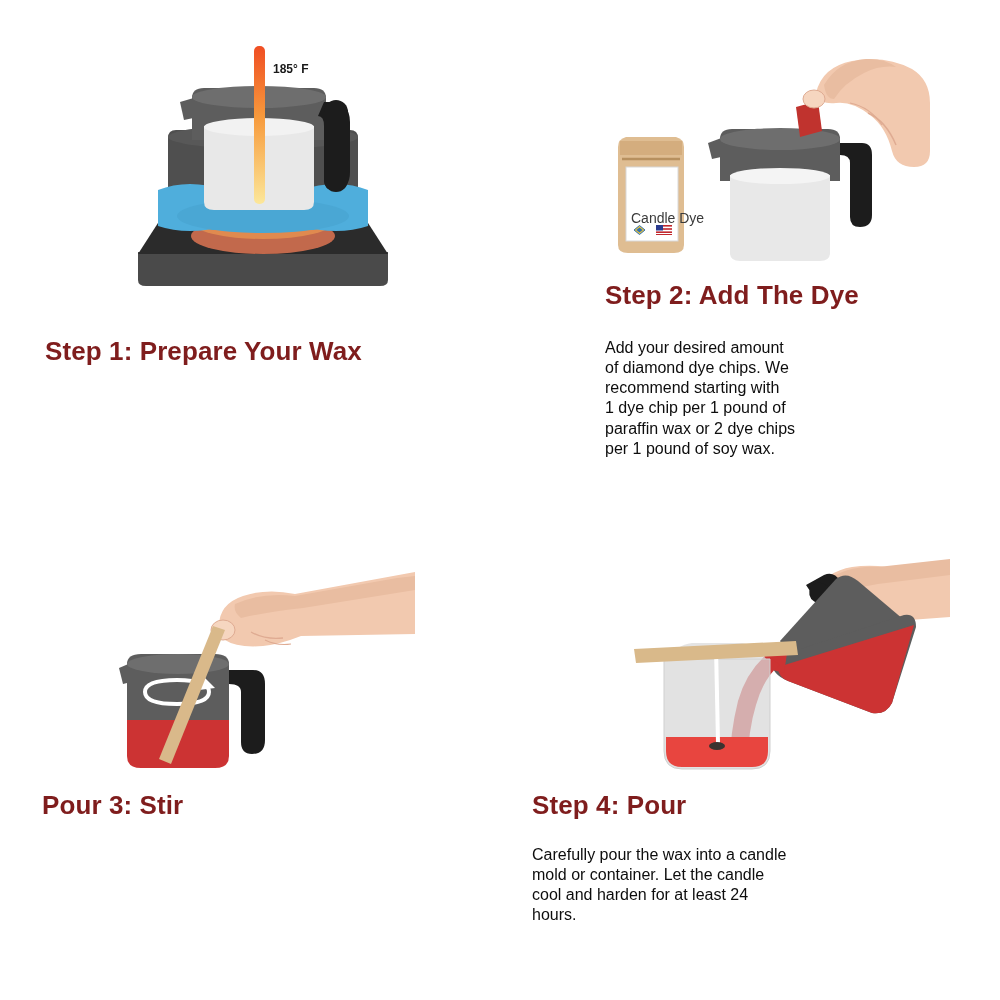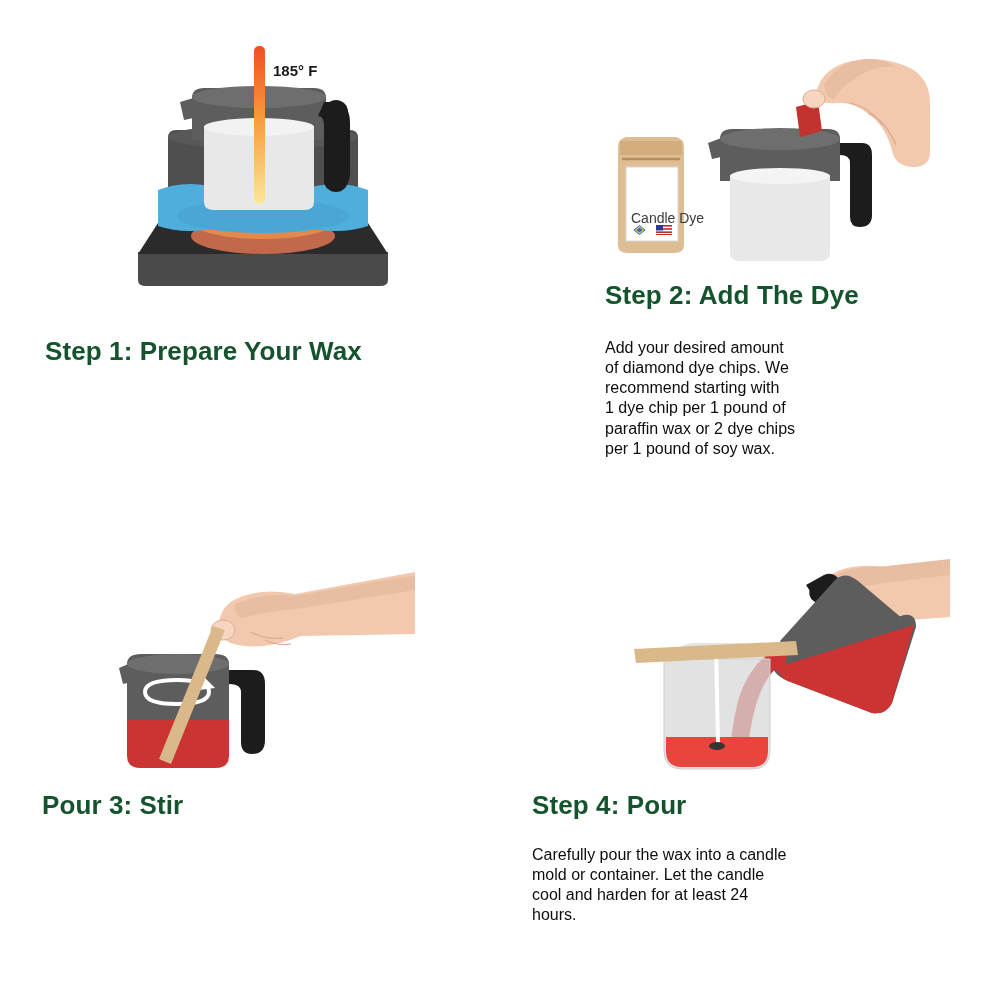--- a/index.html
+++ b/index.html
@@ -27,21 +27,21 @@
   }
   .art {
     position: absolute;
   }
   .art svg { display: block; }
 
   .step-title {
     font-weight: bold;
     font-size: 26px;
     letter-spacing: 0.1px;
-    color: #14532d;
+    color: #7f1d1d;
     white-space: nowrap;
     margin: 0;
   }
   .step-body {
     font-size: 16px;
     line-height: 1.26;
     color: #0d0d0d;
     margin: 0;
     white-space: pre-line;
   }
@@ -67,21 +67,21 @@
   
   #panel-4 { left: 520px; top: 540px; width: 480px; height: 460px; }
   #art-4   { left: 100px; top: 15px; }
   #title-4 { position: absolute; left: 12px; top: 250px; }
   #body-4  { position: absolute; left: 12px; top: 305px; width: 470px; }
 
   .temp-label {
     position: absolute;
     left: 155px;
     top: 22px;
-    font-size: 15px;
+    font-size: 12px;
     font-weight: bold;
     color: #1a1a1a;
     white-space: nowrap;
   }
   .bag-label-text {
     position: absolute;
     font-size: 14px;
     color: #3a3a3a;
     white-space: nowrap;
     text-align: right;

